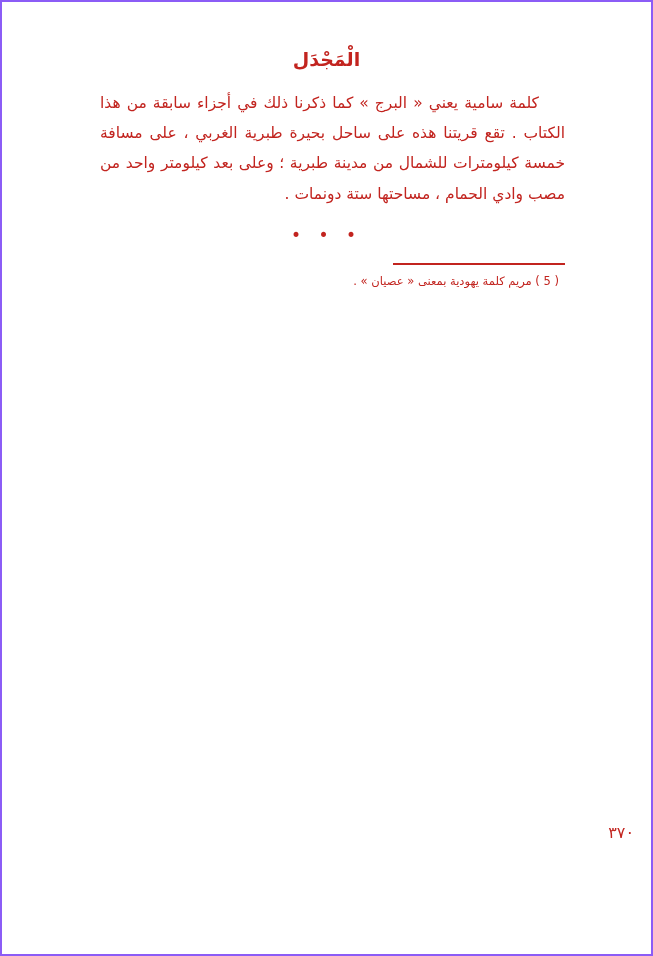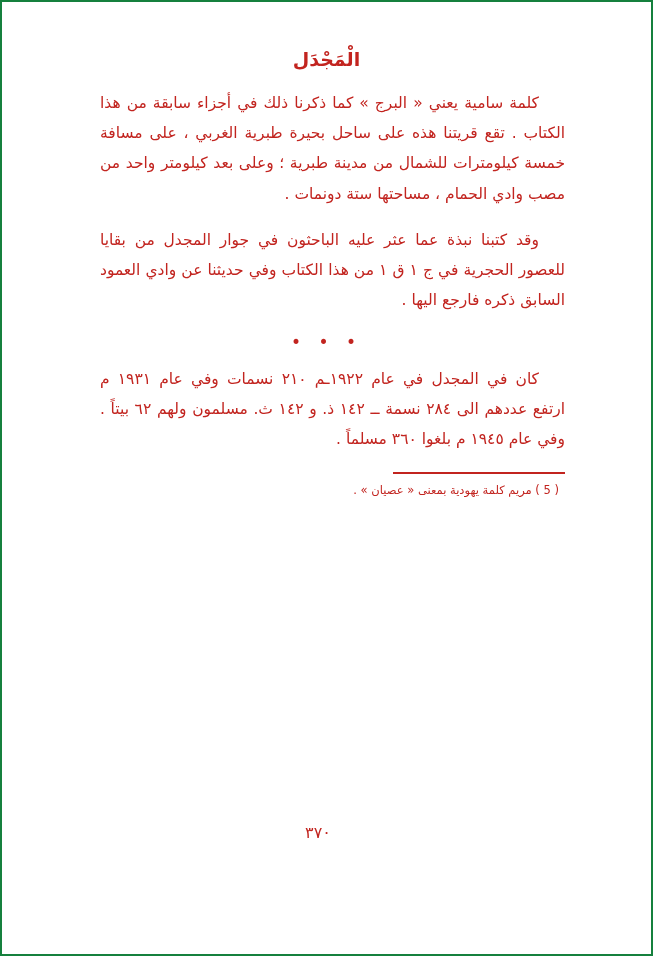--- a/index.html
+++ b/index.html
@@ -6,21 +6,21 @@
     margin: 0;
     padding: 0;
     background: #ffffff;
   }
   .page {
     position: relative;
     width: 653px;
     height: 956px;
     background: #ffffff;
     box-sizing: border-box;
-    border: 2px solid #15803d;
+    border: 2px solid #8b5cf6;
     overflow: hidden;
     font-family: "DejaVu Sans", "Liberation Sans", sans-serif;
     color: #c2241f;
     padding-left: 34px;
   }
   .content {
     position: absolute;
     top: 46px;
     right: 86px;
     left: 86px;
@@ -67,45 +67,43 @@
     margin: 0;
     text-align: right;
     padding-right: 6px;
     color: #c2241f;
   }
   .page-number {
     position: absolute;
     bottom: 112px;
     left: 0;
     right: 17px;
-    text-align: center;
+    text-align: right;
     font-size: 16px;
     letter-spacing: 1px;
     color: #c2241f;
   }
 </style>
 </head>
 <body>
 
 <div class="page">
 
   <div class="content">
 
     <h1 class="doc-title">الْمَجْدَل</h1>
 
     <p class="para"><span class="indent"></span><span>كلمة سامية يعني « البرج » كما ذكرنا ذلك في أجزاء سابقة من هذا الكتاب . تقع قريتنا هذه على ساحل بحيرة طبرية الغربي ، على مسافة خمسة كيلومترات للشمال من مدينة طبرية ؛ وعلى بعد كيلومتر واحد من مصب وادي الحمام ، مساحتها ستة دونمات .</span></p>
 
-    <p class="para"><span class="indent"></span><span>وقد كتبنا نبذة عما عثر عليه الباحثون في جوار المجدل من بقايا للعصور الحجرية في ج ١ ق ١ من هذا الكتاب وفي حديثنا عن وادي العمود السابق ذكره فارجع اليها .</span></p>
 
 
 
     <div class="dots">• • •</div>
 
 
-    <p class="para"><span class="indent"></span><span>كان في المجدل في عام ١٩٢٢ـم ٢١٠ نسمات وفي عام ١٩٣١ م ارتفع عددهم الى ٢٨٤ نسمة ــ ١٤٢ ذ. و ١٤٢ ث.  مسلمون ولهم ٦٢ بيتاً . وفي عام ١٩٤٥ م بلغوا ٣٦٠ مسلماً .</span></p>
 
     <hr class="footnote-rule">
 
     <p class="footnote">( 5 ) مريم كلمة يهودية بمعنى « عصيان » .</p>
 
   </div>
 
   <div class="page-number">٣٧٠</div>
 
 </div>

